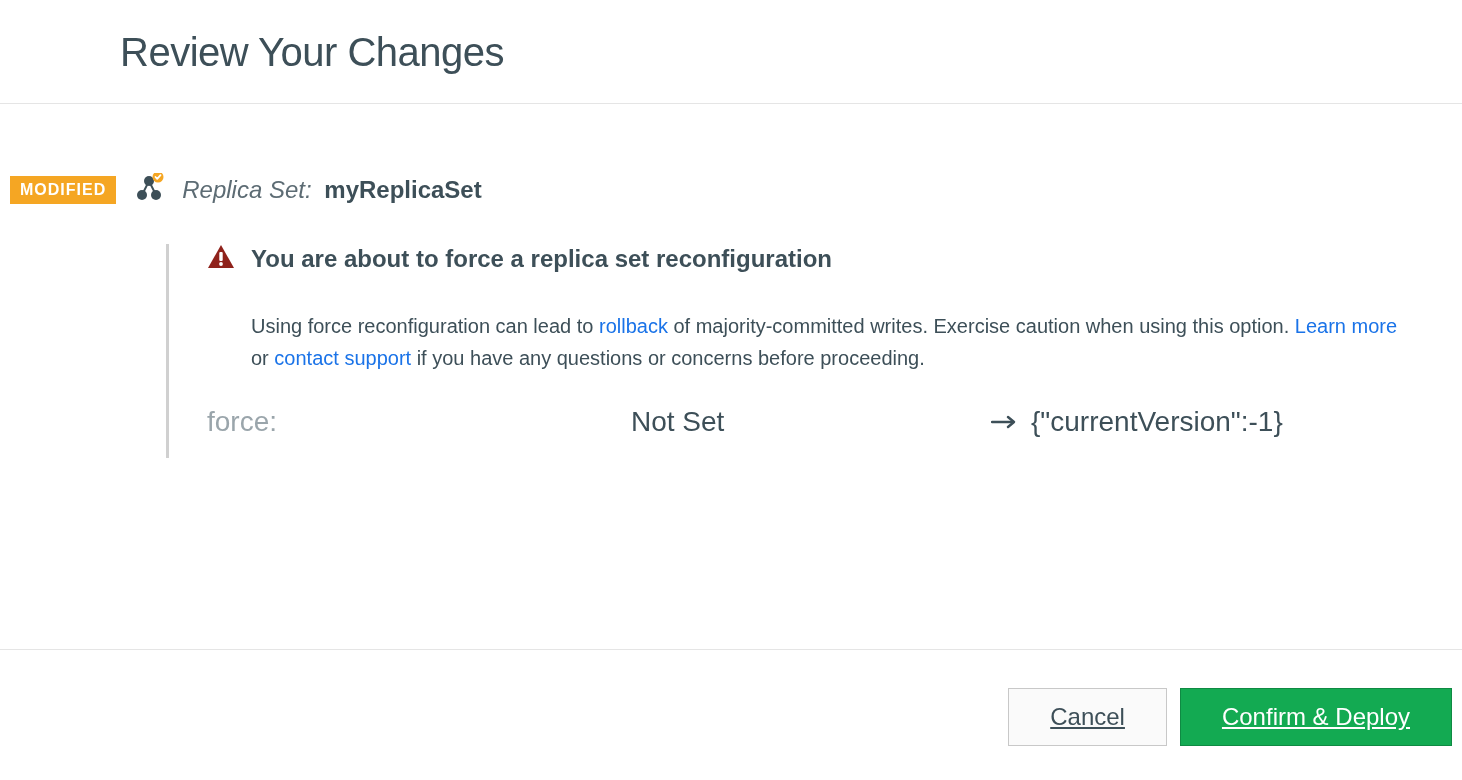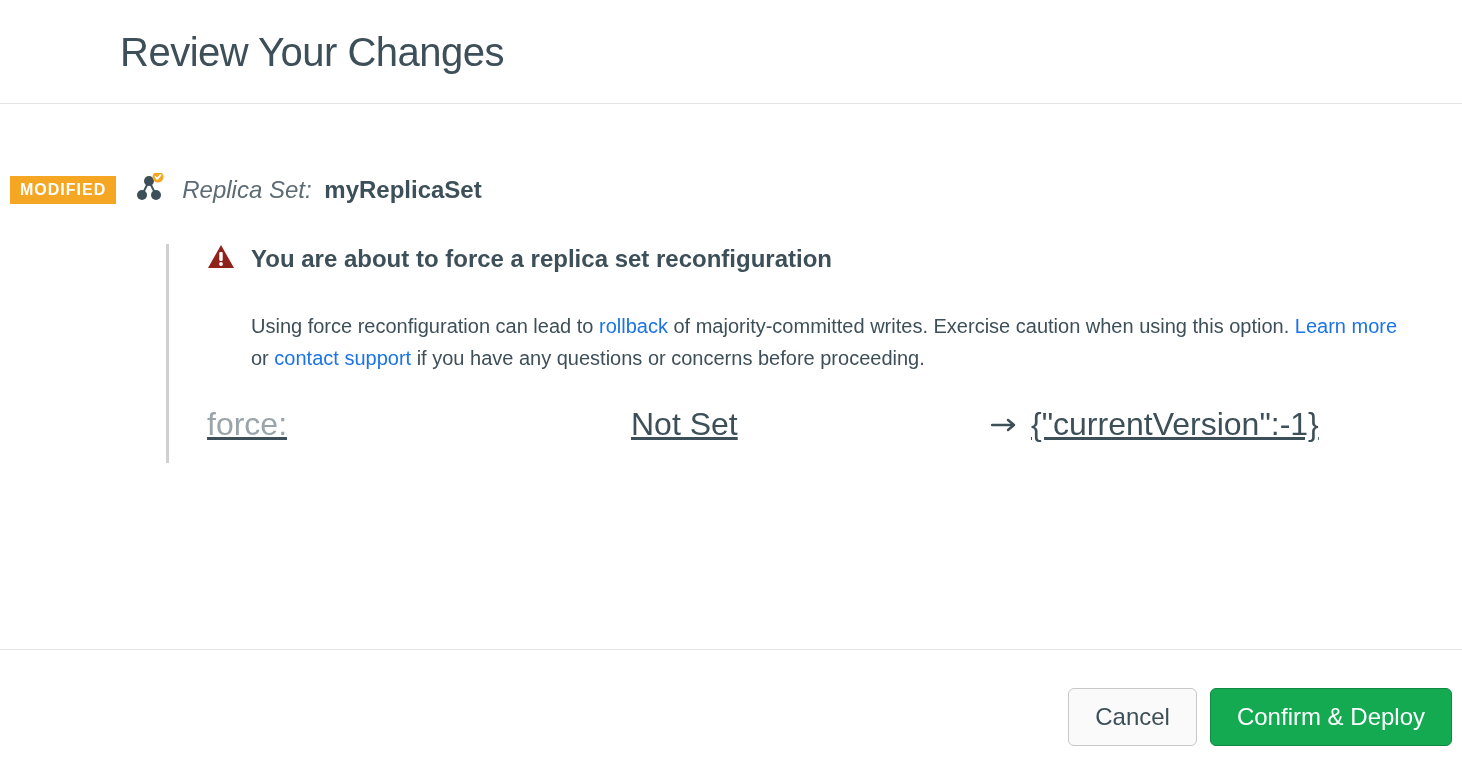--- a/index.html
+++ b/index.html
@@ -92,24 +92,23 @@
       margin-left: 44px;
       margin-bottom: 32px;
     }
     .warning-body a {
       color: #1a73e8;
       text-decoration: none;
     }
     .diff-row {
       display: flex;
       align-items: center;
-      font-size: 32px;
+      font-size: 28px;
       color: #3d4f58;
       padding-bottom: 20px;
-      text-decoration: underline;
     }
     .diff-field {
       color: #9aa5ab;
       width: 424px;
     }
     .diff-old {
       width: 360px;
     }
     .diff-arrow {
       margin-right: 14px;
@@ -124,24 +123,25 @@
       left: 0;
       right: 0;
       border-top: 1px solid #e5e5e5;
       padding: 38px 10px 34px 0;
       display: flex;
       justify-content: flex-end;
       gap: 13px;
     }
     .btn {
       font-size: 24px;
-      padding: 14px 26px;
-      border-radius: 6px;
+      padding: 14px 41px;
+      border-radius: 0;
       cursor: pointer;
       font-family: inherit;
+      text-decoration: underline;
     }
     .btn-cancel {
       background: #fafafa;
       border: 1px solid #c8c8c8;
       color: #3d4f58;
     }
     .btn-confirm {
       background: #13aa52;
       border: 1px solid #0f8a43;
       color: #fff;

